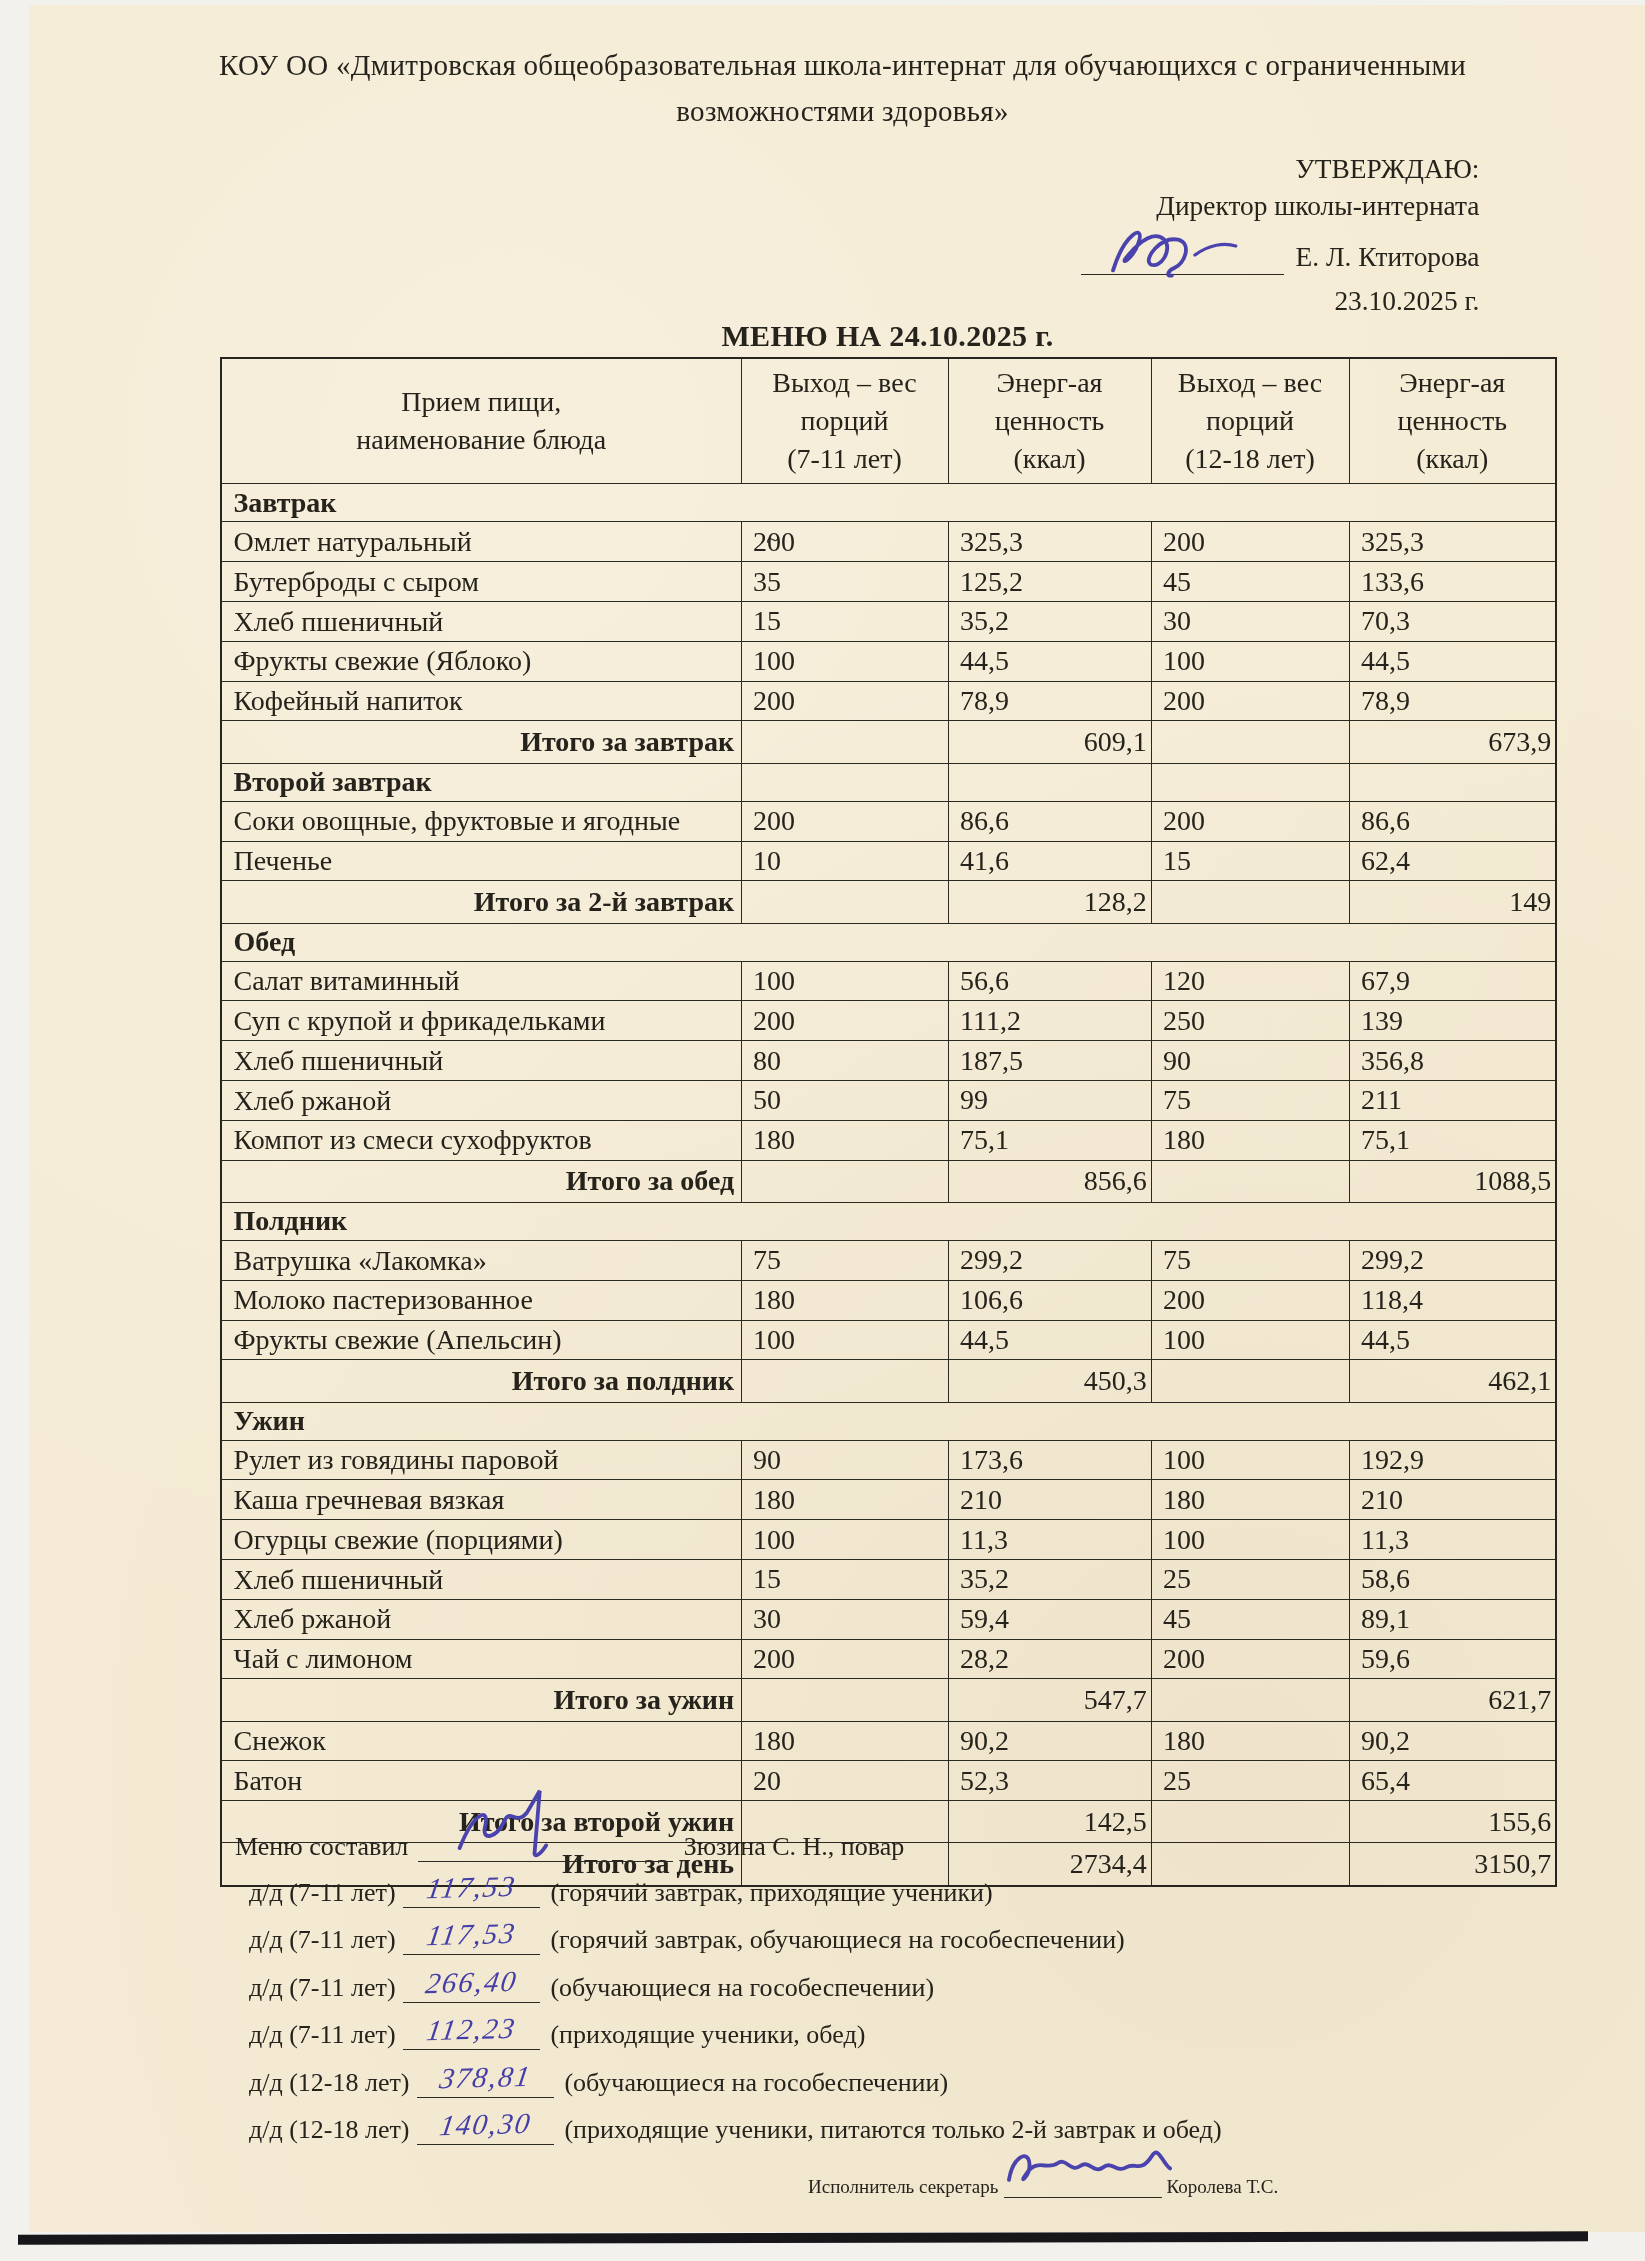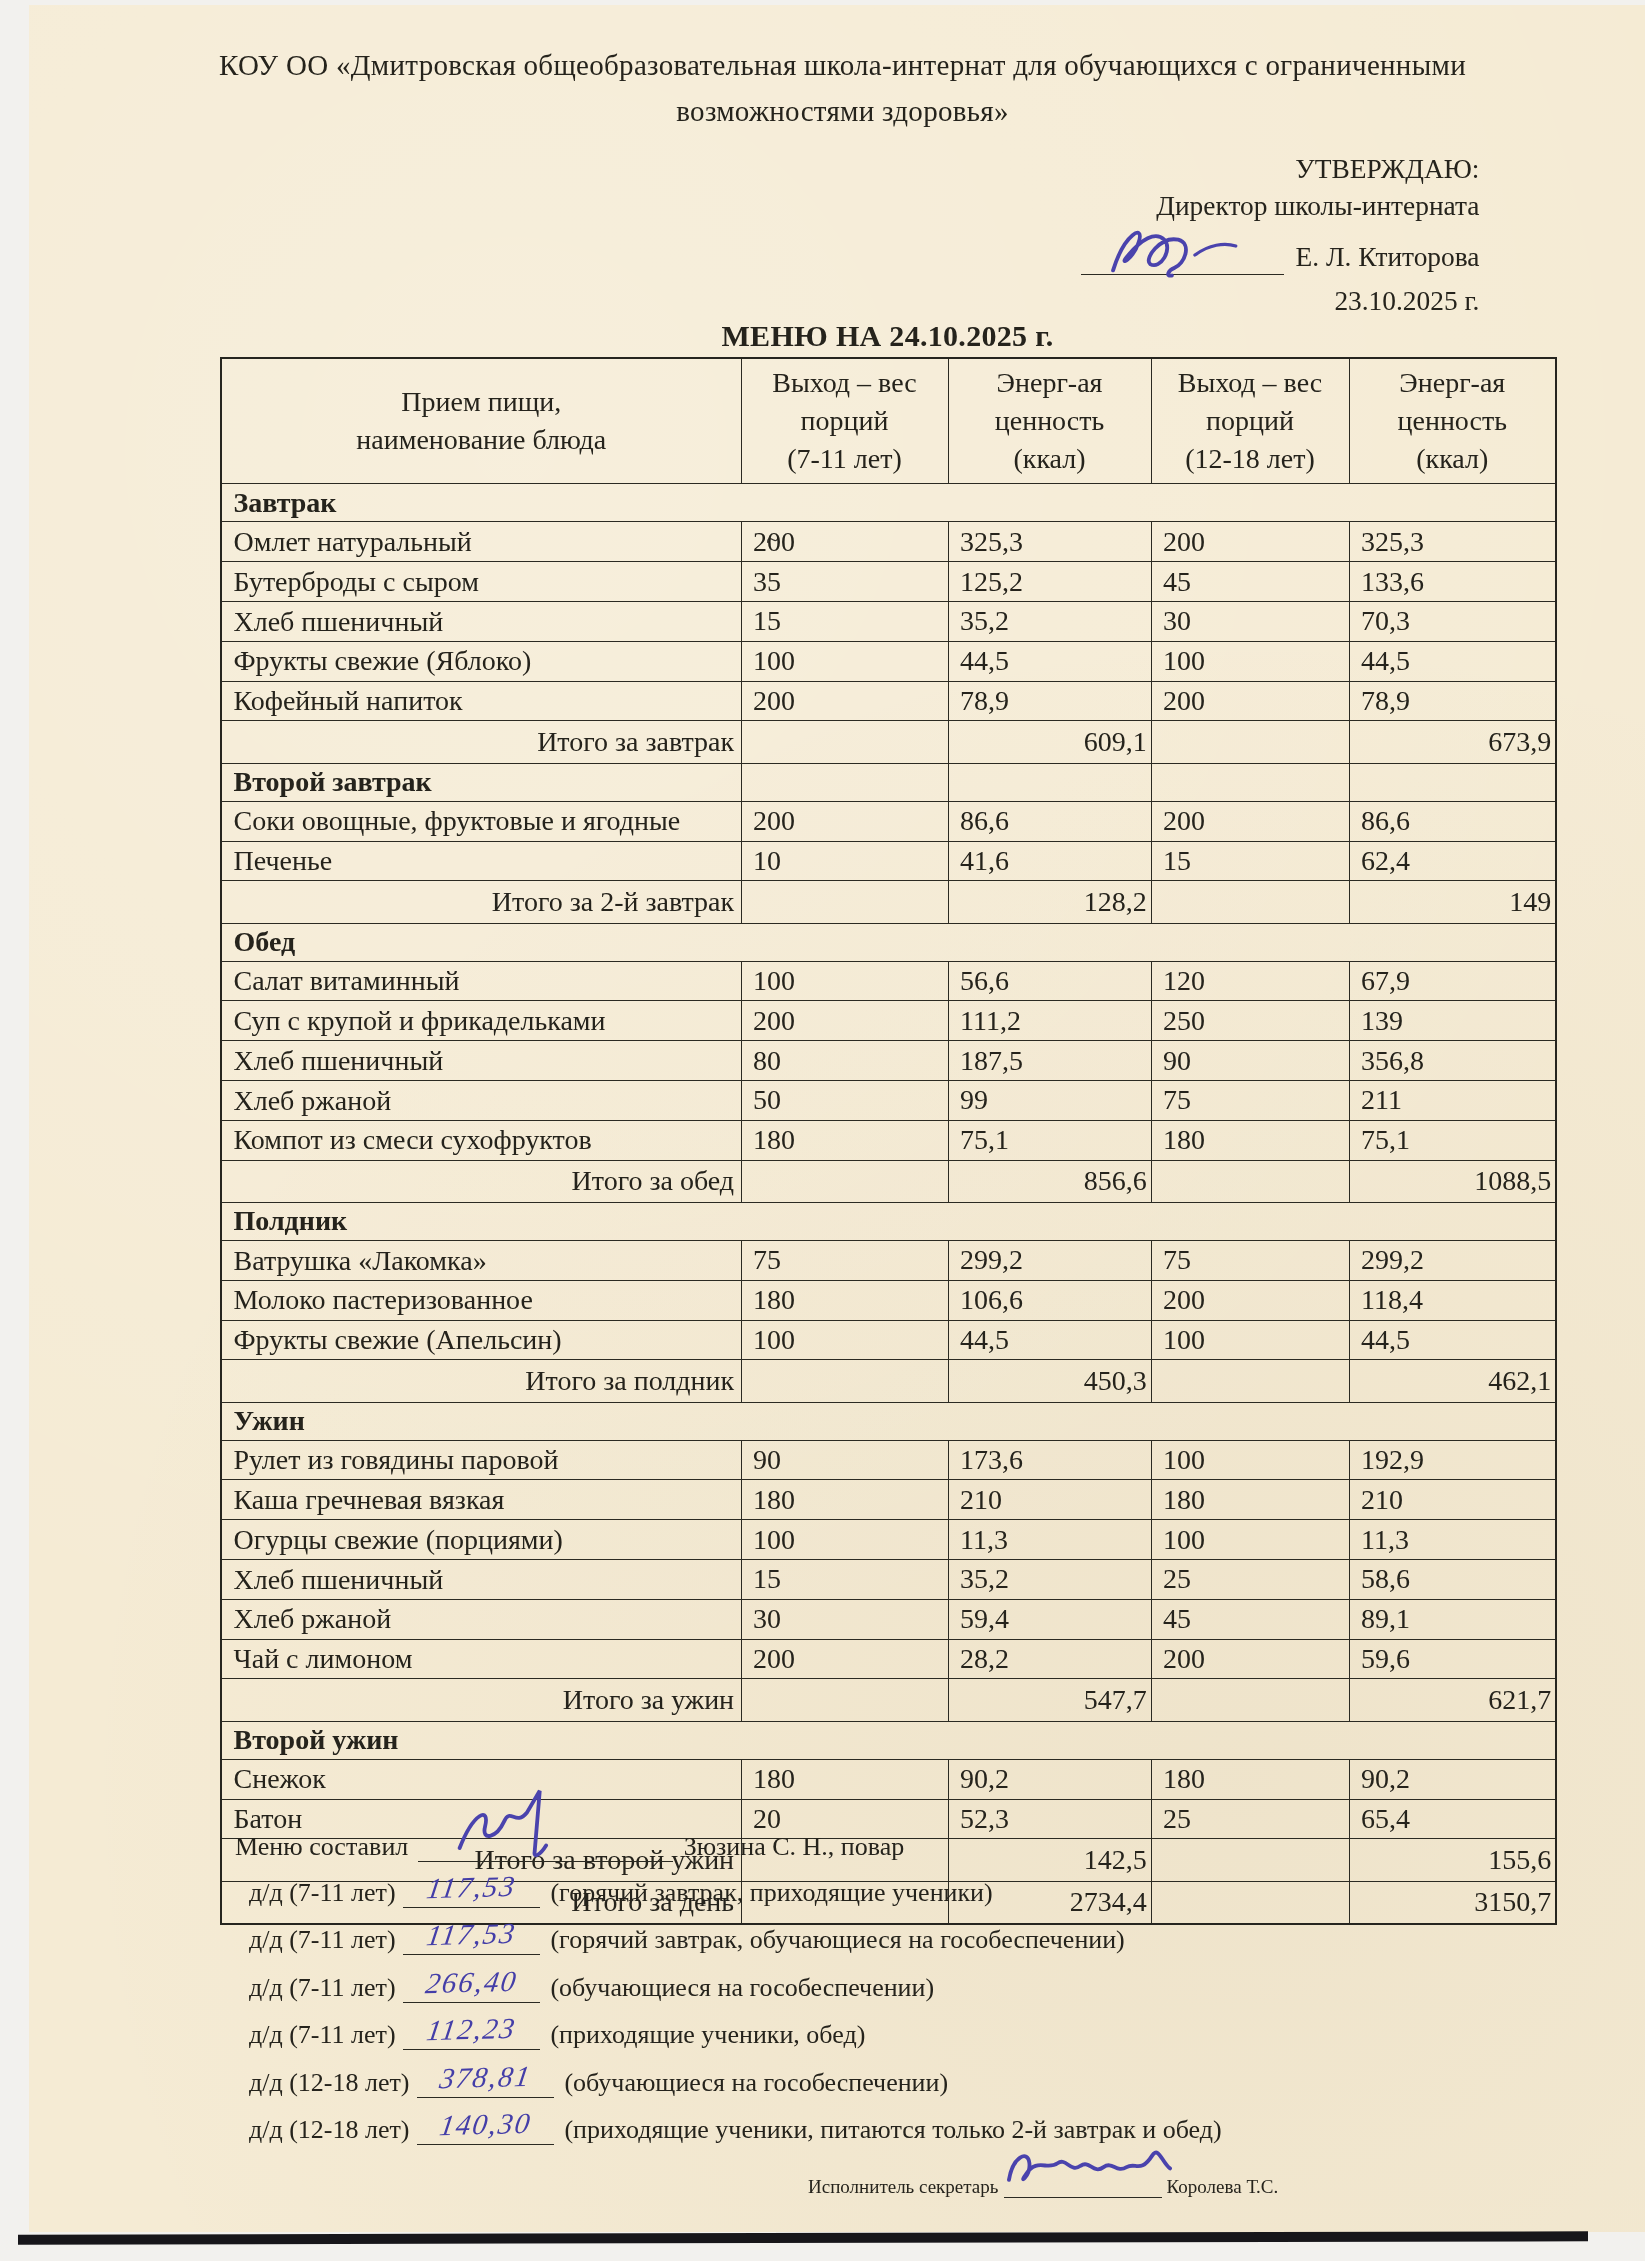--- a/index.html
+++ b/index.html
@@ -53,21 +53,21 @@
   .menu-table{border:2.6px solid #26251f;}
   .menu-table th{
     font-weight:normal;text-align:center;height:107px;
     white-space:pre-line;line-height:38px;padding:5.1px 3.8px;
   }
   tr.sec td{height:32px;font-weight:bold;}
   tr.dish td{height:32px;}
   td.dishname{text-align:justify;line-height:1.2;}
   td.num{text-align:left;}
   tr.tot td{height:36px;}
-  td.tlabel{font-weight:normal;text-align:right;padding-right:6.4px;margin-left:8px;}
+  td.tlabel{font-weight:bold;text-align:right;padding-right:6.4px;margin-left:8px;}
   td.tval{text-align:right;padding-right:3.8px;}
   .pen-mark{
     position:absolute;top:520px;left:737px;font-size:25.5px;color:#3a3630;
     transform:rotate(-12deg);
   }
   
   .footer{
     position:absolute;left:206px;top:1823px;font-size:26px;
   }
   .composed{position:relative;margin-bottom:9px;}
@@ -341,23 +341,20 @@
           <td class="num">200</td>
           <td class="num">59,6</td>
         </tr>
         <tr class="tot">
           <td class="tlabel">Итого за ужин</td>
           <td></td>
           <td class="tval">547,7</td>
           <td></td>
           <td class="tval">621,7</td>
         </tr>
-        <tr class="sec">
-          <td colspan="5">Второй ужин</td>
-        </tr>
         <tr class="dish">
           <td class="dishname">Снежок</td>
           <td class="num">180</td>
           <td class="num">90,2</td>
           <td class="num">180</td>
           <td class="num">90,2</td>
         </tr>
         <tr class="dish">
           <td class="dishname">Батон</td>
           <td class="num">20</td>

